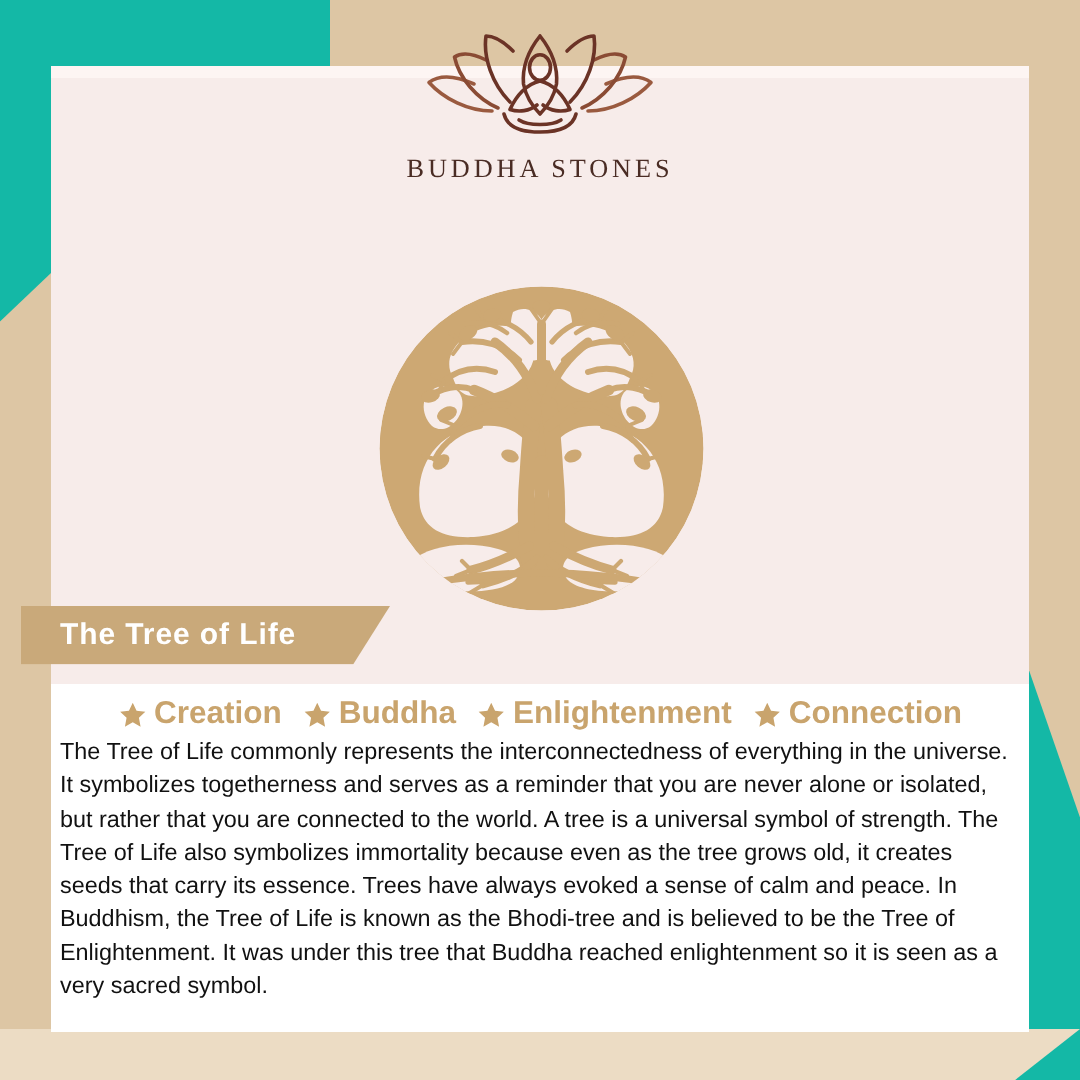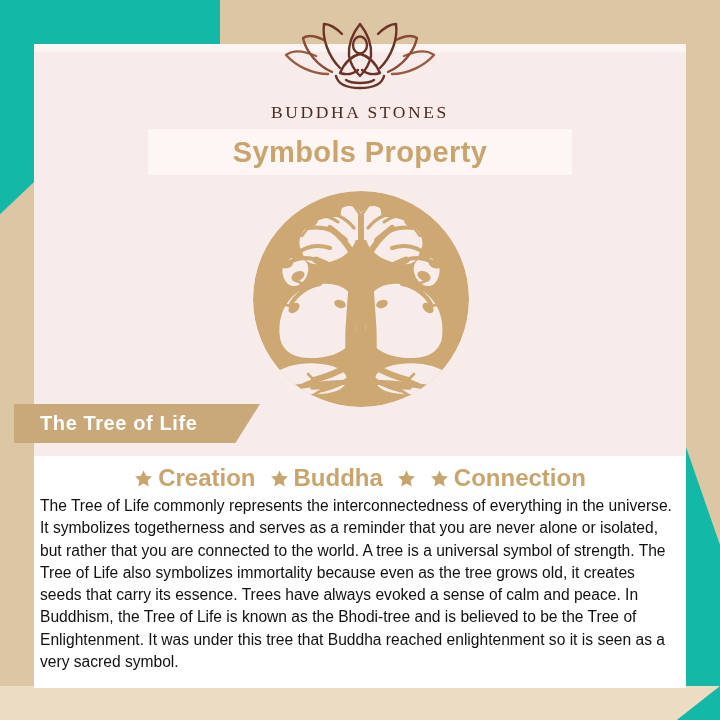--- a/index.html
+++ b/index.html
@@ -166,21 +166,21 @@
     justify-content: center;
     align-items: center;
     gap: 14px;
     padding-top: 8px;
   }
   .kw {
     display: inline-flex;
     align-items: center;
     gap: 5px;
     color: #c9a46d;
-    font-size: 24px;
+    font-size: 21px;
     font-weight: bold;
   }
   .kw-star { width: 19px; height: 19px; display: block; }
   .body-text {
     margin: 3px 8px 0 6px;
     font-size: 15.6px;
     line-height: 1.43;
     color: #111111;
     text-align: left;
   }
@@ -222,23 +222,20 @@
         <path d="M84 36 C75 38 68 46 64 55 C70 57 77 56 82 52" stroke="#6b3326"></path>
         <path d="M84 36 C93 38 100 46 104 55 C98 57 91 56 86 52" stroke="#6b3326"></path>
 
         <path d="M60 58 C62 66 70 70 84 70 C98 70 106 66 108 58" stroke="#6b3326"></path>
         <path d="M70 62 C76 66 92 66 98 62" stroke="#6b3326"></path>
       </g>
     </svg>
     <div class="logo-text">BUDDHA STONES</div>
   </div>
 
-  <div class="title-banner">
-    <div class="title-banner-text">Symbols Property</div>
-  </div>
 
   <div class="tree-wrap">
     <svg class="tree-svg" viewBox="0 0 222 222">
       <defs>
         <clipPath id="circleClip">
           <circle cx="111" cy="111" r="108"></circle>
         </clipPath>
       </defs>
       <g clip-path="url(#circleClip)">
 
@@ -346,20 +343,21 @@
         <svg class="kw-star" viewBox="0 0 24 24">
           <polygon points="12,1.8 15.2,8.6 22.6,9.5 17.2,14.6 18.6,22 12,18.4 5.4,22 6.8,14.6 1.4,9.5 8.8,8.6" fill="#c9a46d"></polygon>
         </svg>
         <span>Buddha</span>
       </span>
 
       <span class="kw">
         <svg class="kw-star" viewBox="0 0 24 24">
           <polygon points="12,1.8 15.2,8.6 22.6,9.5 17.2,14.6 18.6,22 12,18.4 5.4,22 6.8,14.6 1.4,9.5 8.8,8.6" fill="#c9a46d"></polygon>
         </svg>
+        <span>Enlightenment</span>
       </span>
 
       <span class="kw">
         <svg class="kw-star" viewBox="0 0 24 24">
           <polygon points="12,1.8 15.2,8.6 22.6,9.5 17.2,14.6 18.6,22 12,18.4 5.4,22 6.8,14.6 1.4,9.5 8.8,8.6" fill="#c9a46d"></polygon>
         </svg>
         <span>Connection</span>
       </span>
 
     </div>

